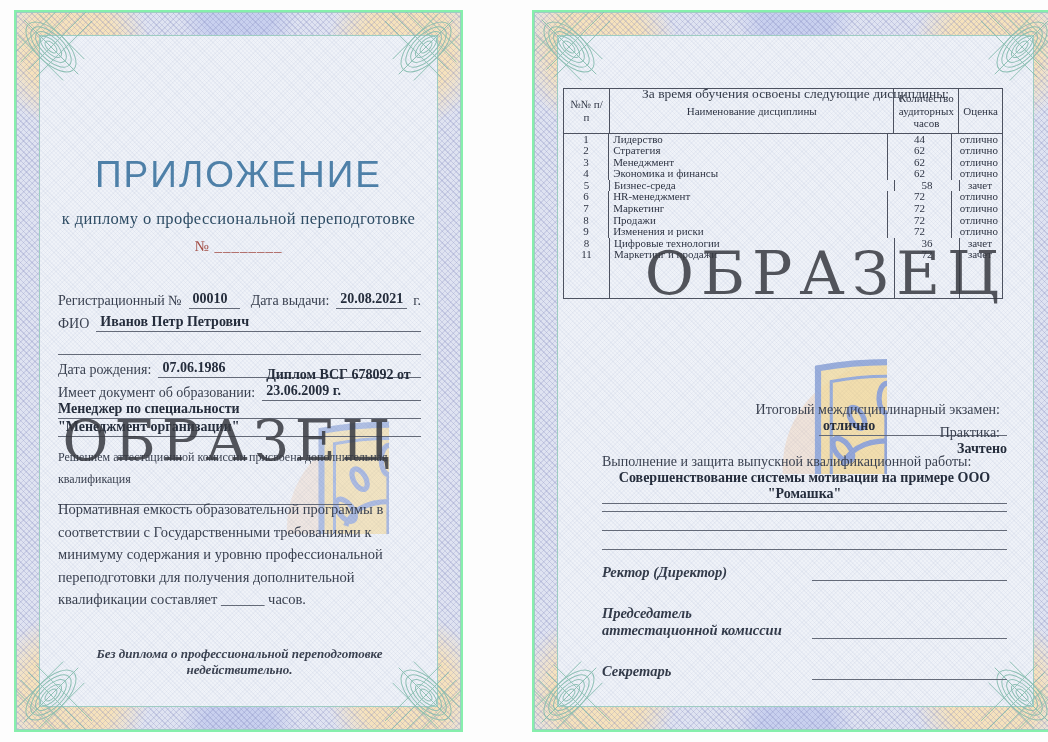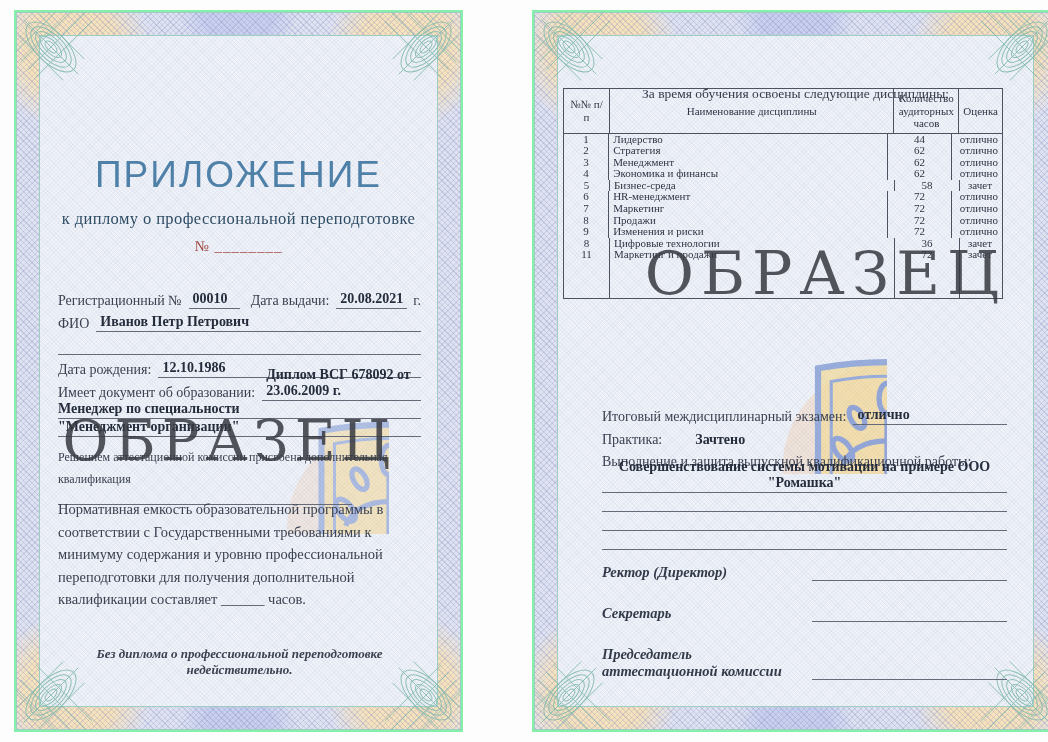--- a/index.html
+++ b/index.html
@@ -67,21 +67,21 @@
   .th.c-num,.th.c-name,.th.c-hours{border-right:1px solid #4d5260;}
   .tbl-body{border:1px solid #4d5260;border-top:none;height:164px;display:flex;flex-direction:column;}
   .tr{display:flex;line-height:11.6px;}
   .tr-fill{flex:1;}
   .td{padding:0 4px;}
   .td.c-num{text-align:center;border-right:1px solid #4d5260;}
   .td.c-name{border-right:1px solid #4d5260;}
   .td.c-hours{text-align:center;border-right:1px solid #4d5260;}
   .td.c-grade{padding-left:8px;}
   .rp-bottom{position:absolute;left:44px;right:26px;top:366px;font-size:14px;}
-  .r-row{display:flex;align-items:flex-end;height:23px;}
+  .r-row{display:flex;align-items:flex-end;height:23px;flex-direction:column;}
   .exam-val{width:180px;}
   .plain-val{font-weight:700;color:#252d3c;padding-left:26px;}
   .thesis-lbl{height:22px;display:flex;align-items:flex-end;}
   .blank-line{height:18px;border-bottom:1px solid #646a78;}
   .rp-sigs{position:absolute;left:44px;right:26px;top:528px;font-size:14.5px;
     font-style:italic;font-weight:700;color:#333b4a;}
   .sig-row{display:flex;align-items:flex-end;margin-bottom:24px;}
   .sig-lbl{width:210px;line-height:17px;}
   .sig-line{flex:1;border-bottom:1px solid #646a78;height:16px;}
   .hidden-defs{position:absolute;width:0;height:0;overflow:hidden;}
@@ -168,21 +168,21 @@
       </div>
       <div class="f-row">
         <span class="lbl">ФИО</span>
         <span class="val grow">Иванов Петр Петрович</span>
       </div>
       <div class="f-row">
         <span class="val grow"></span>
       </div>
       <div class="f-row">
         <span class="lbl">Дата рождения:</span>
-        <span class="val grow">12.10.1986</span>
+        <span class="val grow">07.06.1986</span>
       </div>
       <div class="f-row">
         <span class="lbl">Имеет документ об образовании:</span>
         <span class="val grow">Диплом ВСГ 678092 от 23.06.2009 г.</span>
       </div>
       <div class="f-row sp">
         <span class="val grow" style="padding-left:0">Менеджер по специальности</span>
       </div>
       <div class="f-row sp">
         <span class="val grow" style="padding-left:0">"Менеджмент организации"</span>
@@ -324,27 +324,27 @@
       <div class="blank-line"></div>
       <div class="blank-line"></div>
     </div>
 
     <div class="rp-sigs">
       <div class="sig-row">
         <span class="sig-lbl">Ректор (Директор)</span>
         <span class="sig-line"></span>
       </div>
       <div class="sig-row">
-        <span class="sig-lbl">Секретарь</span>
-        <span class="sig-line"></span>
-      </div>
-      <div class="sig-row">
         <span class="sig-lbl">
           <span>Председатель</span><br>
           <span>аттестационной комиссии</span>
         </span>
         <span class="sig-line"></span>
       </div>
+      <div class="sig-row">
+        <span class="sig-lbl">Секретарь</span>
+        <span class="sig-line"></span>
+      </div>
     </div>
   </div>
 
   <div class="sample rp">ОБРАЗЕЦ</div>
 </div>
 
 </body></html>

